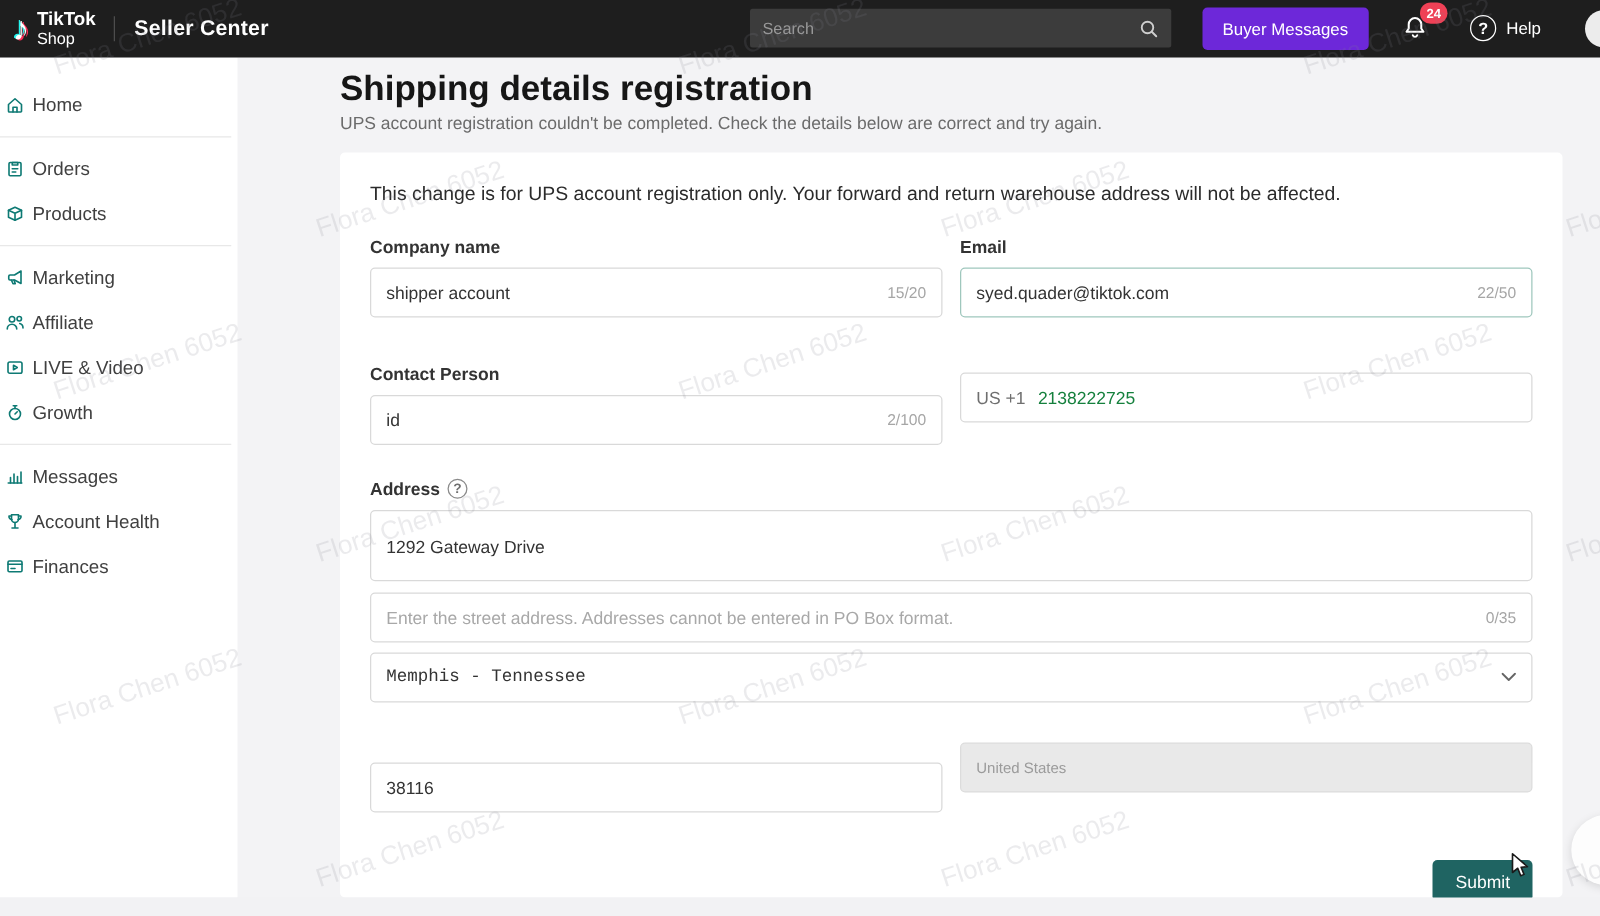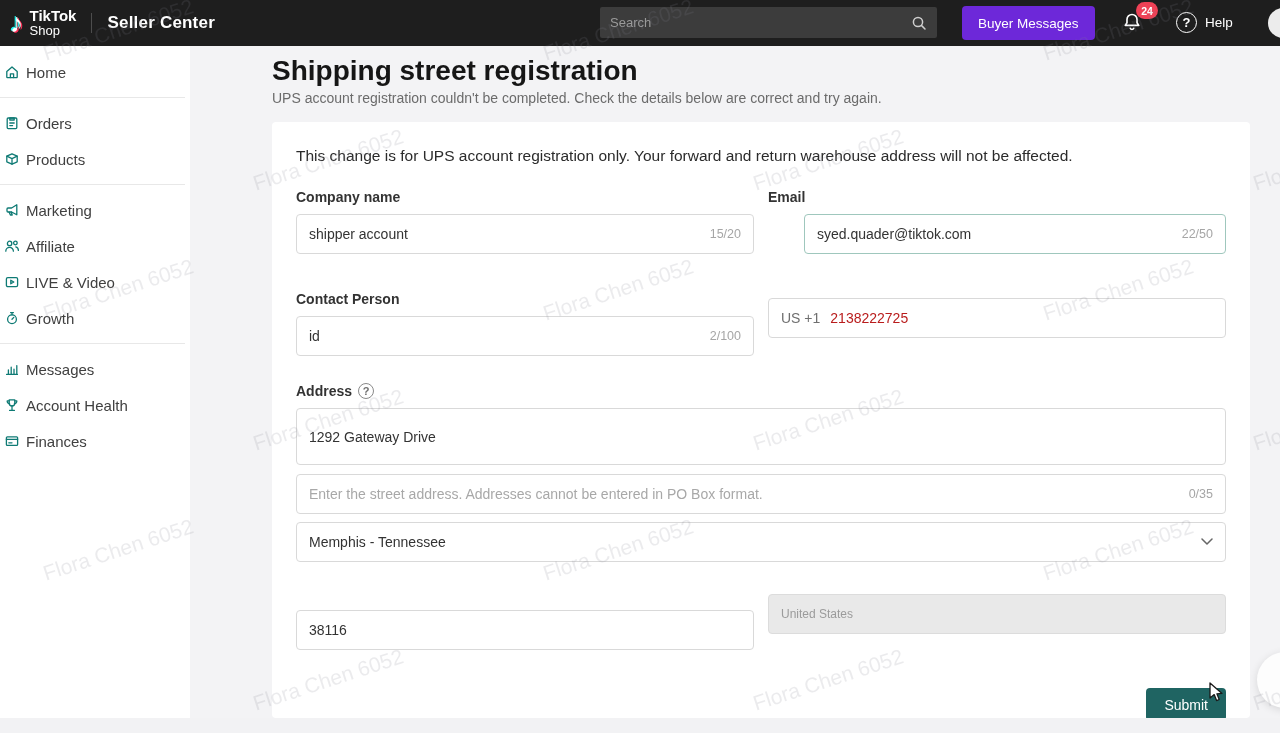--- a/index.html
+++ b/index.html
@@ -29,21 +29,21 @@
   .badge { position:absolute; left:1136px; top:2px; min-width:22px; height:17px; padding:0 5px; background:#ef4156;
            border-radius:9px; color:#fff; font-size:10.5px; font-weight:bold; display:flex; align-items:center;
            justify-content:center; z-index:6; }
   .help-wrap { position:absolute; left:1176px; top:12px; display:flex; align-items:center; gap:8px; cursor:pointer; }
   .q-circle { width:21px; height:21px; border:1.7px solid #fff; border-radius:50%; color:#fff; font-size:13px;
               font-weight:bold; display:flex; align-items:center; justify-content:center; }
   .help-label { color:#fff; font-size:13.5px; }
   .avatar-partial { position:absolute; left:1268px; top:8px; width:30px; height:30px; border-radius:50%; background:#ececec; }
 
   
-  .sidebar { position:absolute; left:0; top:46px; width:190px; height:672px; background:#fff; padding-top:8px; z-index:2; }
+  .sidebar { position:absolute; left:0; top:46px; width:190px; height:672px; background:#fff; padding-top:20px; z-index:2; }
   .side-item { display:flex; align-items:center; gap:6px; height:36px; padding-left:4px; font-size:15px;
                color:#404040; cursor:pointer; }
   .side-item svg { flex:0 0 16px; }
   .side-div { border-top:1px solid #e8e8e8; margin:7px 5px 7px 0; }
 
   
   .main { position:absolute; left:190px; top:46px; width:1090px; height:672px; background:#f3f3f5; }
   .page-title { position:absolute; left:82px; top:9px; font-size:28px; font-weight:bold; color:#161616; }
   .page-subtitle { position:absolute; left:82px; top:44px; font-size:14px; color:#6b6b6b; }
 
@@ -55,25 +55,25 @@
   .f-label { font-size:14px; font-weight:600; color:#333; height:18px; display:flex; align-items:center; gap:6px; }
   .mt22 { margin-top:22px; } .mt40 { margin-top:36px; } .mt26 { margin-top:26px; }
   .mt23 { margin-top:23px; } .mt32 { margin-top:32px; } .mt38 { margin-top:38px; }
 
   .field-box { margin-top:8px; height:40px; border:1px solid #d9d9d9; border-radius:4px; background:#fff;
                display:flex; align-items:center; padding:0 12px; gap:8px; }
   .field-box input { flex:1; min-width:0; border:none; outline:none; background:transparent; font-size:14px;
                      color:#333; font-family:inherit; }
   .field-box input::placeholder { color:#a8a8a8; }
   .counter { font-size:12.5px; color:#a6a6a6; white-space:nowrap; }
-  .teal-border { border-color:#9fc7bd;margin-left:36px; }
+  .teal-border { border-color:#9fc7bd; }
   .phone-prefix { color:#6f6f6f; font-size:14px; }
-  .phone-number { color:#b91c1c; font-size:14px; margin-left:2px; }
+  .phone-number { color:#15803d; font-size:14px; margin-left:2px; }
   .tall { height:57px; } .mt9 { margin-top:9px; }
-  .select-box { justify-content:space-between; cursor:pointer; }
+  .select-box { justify-content:space-between; cursor:pointer;font-family:Liberation Mono, monospace; }
   .select-value { font-size:14px; color:#333; }
   .disabled-box { background:#e9e9e9; border-color:#dcdcdc; }
   .disabled-box .dis-text { font-size:12px; color:#9b9b9b; }
 
   .q-small { width:16px; height:16px; border:1.3px solid #8a8a8a; border-radius:50%; color:#6f6f6f; font-size:11px;
              font-weight:bold; display:flex; align-items:center; justify-content:center; }
 
   .submit-row { display:flex; justify-content:flex-end; }
   .submit-btn { height:33px; padding:0 18px; background:#1f6462; color:#fff; font-size:14px; border:none;
                 border-radius:4px; font-family:inherit; cursor:pointer; }
@@ -202,21 +202,21 @@
     <div class="side-item">
       <svg width="16" height="16" viewBox="0 0 16 16" fill="none" stroke="#0e7a74" stroke-width="1.3" stroke-linecap="round" stroke-linejoin="round">
         <rect x="2.4" y="3.8" width="11.2" height="8.6" rx="1"></rect>
         <path d="M2.4 6.4h11.2M4.8 9.8h3.2"></path>
       </svg>
       <span>Finances</span>
     </div>
   </nav>
 
 <main class="main">
-  <h1 class="page-title">Shipping street registration</h1>
+  <h1 class="page-title">Shipping details registration</h1>
   <p class="page-subtitle">UPS account registration couldn't be completed. Check the details below are correct and try again.</p>
 
   <section class="card">
     <p class="notice">This change is for UPS account registration only. Your forward and return warehouse address will not be affected.</p>
 
     <div class="grid2 mt22">
       <div>
         <div class="f-label">Company name</div>
         <div class="field-box">
           <input value="shipper account" style="">

